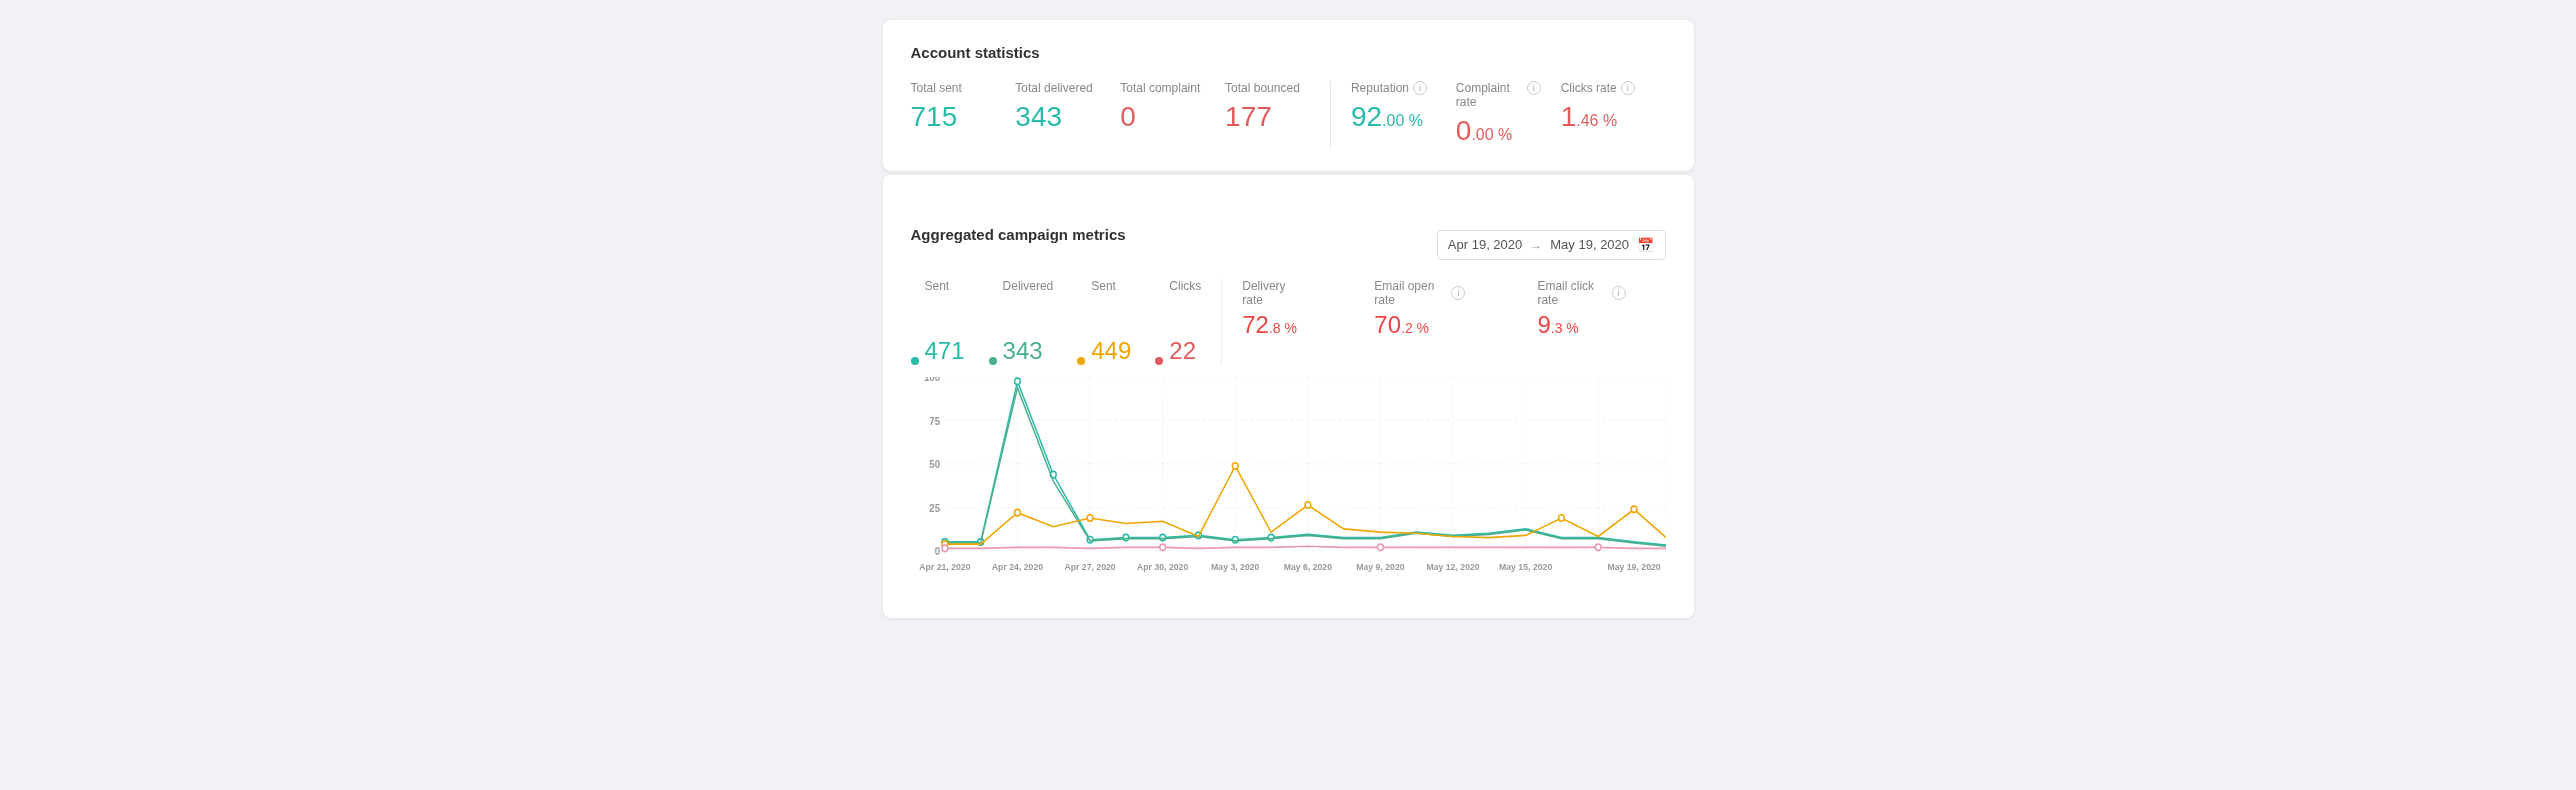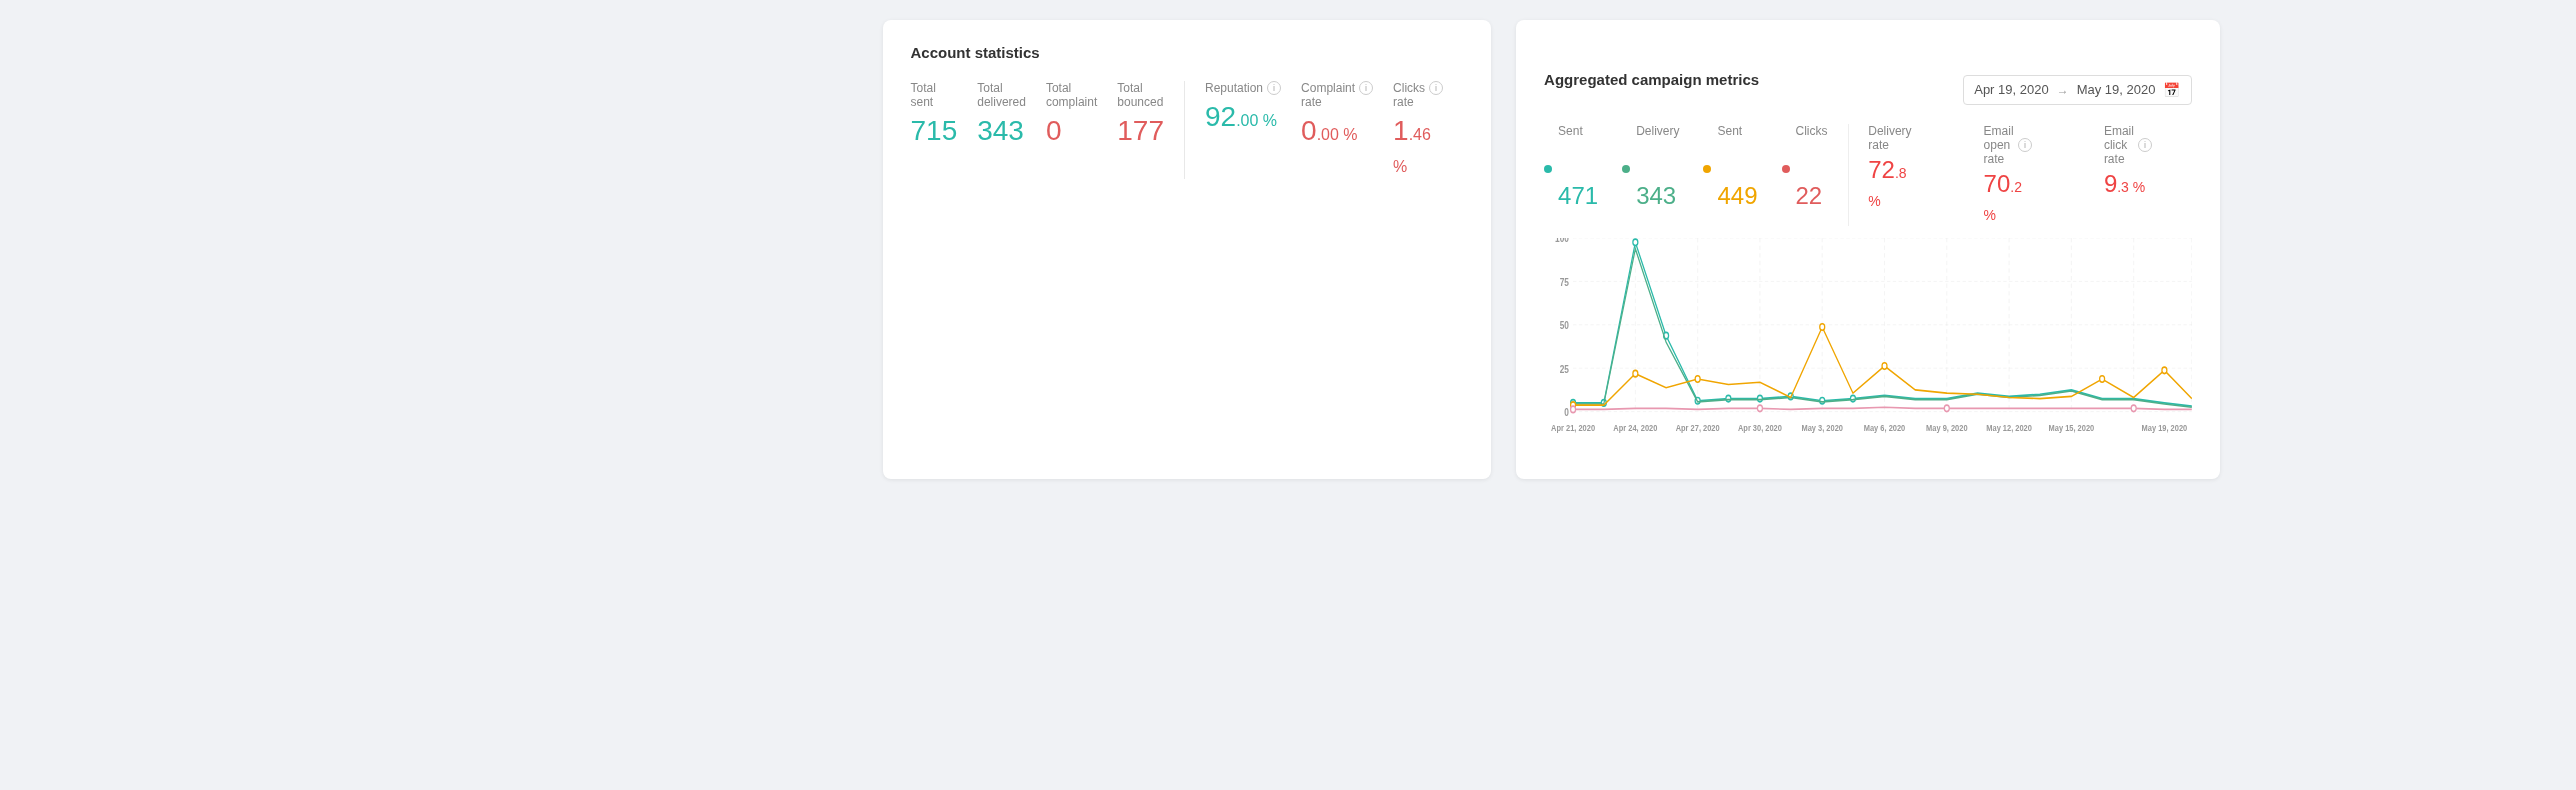--- a/index.html
+++ b/index.html
@@ -8,21 +8,22 @@
       font-family: -apple-system, BlinkMacSystemFont, 'Segoe UI', sans-serif;
       min-height: 791px;
       display: flex;
       align-items: flex-start;
       justify-content: center;
       padding: 20px;
     }
     .main-container {
       width: 811px;
       display: flex;
-      gap: 25px;
+      flex-direction: column;
+      gap: 4px;
     }
     .card {
       background: #fff;
       border-radius: 8px;
       padding: 24px 28px;
       box-shadow: 0 1px 4px rgba(0,0,0,0.08);
     }
     .card-title {
       font-size: 15px;
       font-weight: 600;
@@ -96,21 +97,21 @@
     .date-range-picker .arrow {
       color: #999;
       font-size: 12px;
     }
     .date-range-picker .cal-icon {
       color: #999;
       font-size: 14px;
     }
     .legend-group {
       display: flex;
-      align-items: center;
+      align-items: flex-end;
       gap: 6px;
     }
     .legend-dot {
       width: 8px;
       height: 8px;
       border-radius: 50%;
       margin-top: 4px;
       flex-shrink: 0;
     }
     .legend-content {}
@@ -242,21 +243,21 @@
         <div class="legend-group">
           <div class="legend-dot" style="background:#2abaaa;"></div>
           <div class="legend-content">
             <div class="legend-label">Sent</div>
             <div class="legend-value" style="color:#2abaaa;">471</div>
           </div>
         </div>
         <div class="legend-group">
           <div class="legend-dot" style="background:#4caf89;"></div>
           <div class="legend-content">
-            <div class="legend-label">Delivery</div>
+            <div class="legend-label">Delivered</div>
             <div class="legend-value" style="color:#4caf89;">343</div>
           </div>
         </div>
         <div class="legend-group">
           <div class="legend-dot" style="background:#f0a500;"></div>
           <div class="legend-content">
             <div class="legend-label">Sent</div>
             <div class="legend-value" style="color:#f0a500;">449</div>
           </div>
         </div>

